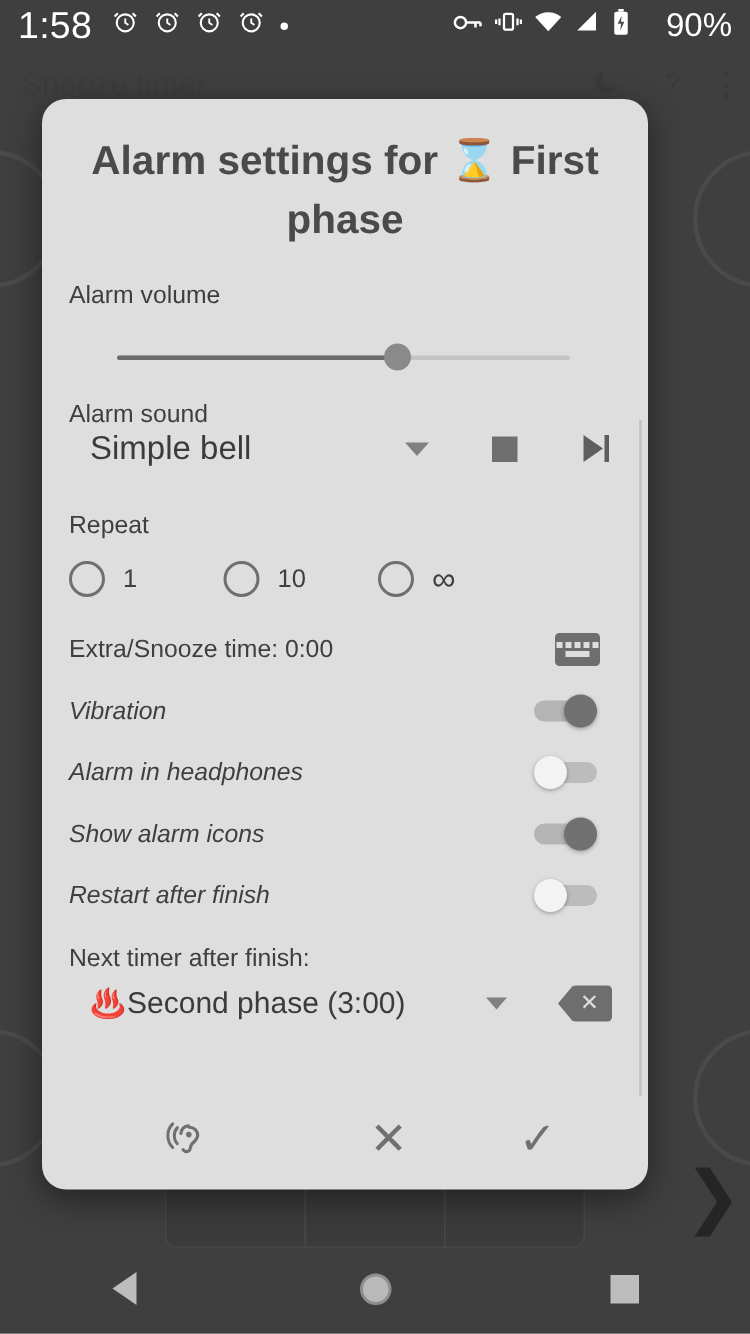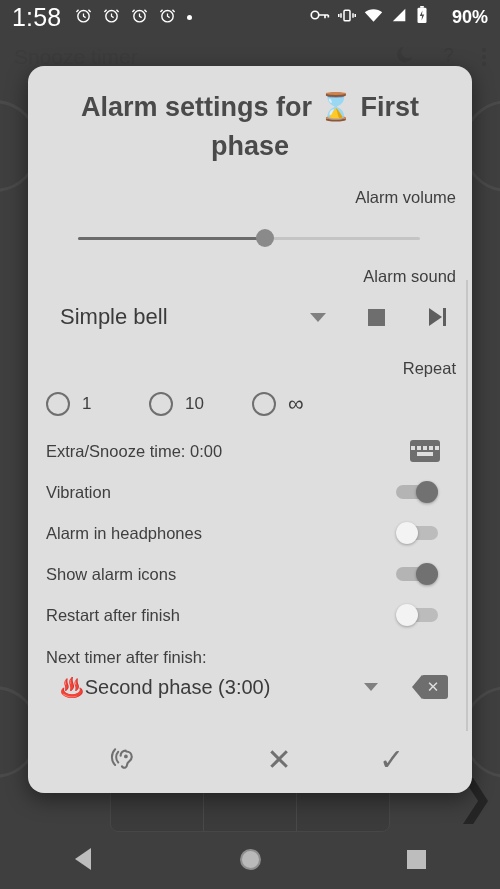--- a/index.html
+++ b/index.html
@@ -18,21 +18,21 @@
     position: absolute; top: 0; left: 0; right: 0; height: 34px;
     display: flex; align-items: center;
     padding: 0 12px;
     color: #fff;
     z-index: 30;
   }
   .sb-time { font-size: 25px; font-weight: 500; letter-spacing: .2px; margin-right: 14px; }
   .sb-left { display: flex; align-items: center; gap: 11px; }
   .sb-spacer { flex: 1; }
   .sb-right { display: flex; align-items: center; gap: 8px; }
-  .sb-pct { font-size: 18px; font-weight: 700; margin-left: 16px; }
+  .sb-pct { font-size: 22px; font-weight: 400; margin-left: 16px; }
   .sb-dot { width: 5px; height: 5px; border-radius: 50%; background: #fff; display:inline-block; }
 
   .appbar {
     position: absolute; top: 34px; left: 0; right: 0; height: 46px;
     display: flex; align-items: center; padding: 0 14px;
     color: #3a3a3a;
   }
   .appbar-title { font-size: 21px; font-weight: 500; color: #3c3c3c; }
   .appbar-sp { flex: 1; }
   .appbar-icons { display: flex; align-items: center; gap: 22px; }
@@ -52,21 +52,21 @@
   .bg-seg-row div:last-child { border-right: none; }
   .bg-chev {
     position: absolute; right: 4px; top: 770px;
     width: 40px; height: 54px;
     color: #2e2e2e; font-size: 46px; line-height: 54px;
     font-family: "Liberation Sans", sans-serif;
   }
 
   
   .dialog {
-    position: absolute; left: 28px; top: 66px; width: 444px; height: 727px;
+    position: absolute; left: 28px; top: 66px; width: 404px; height: 727px;
     background: #dedede; border-radius: 16px;
     box-shadow: 0 6px 22px rgba(0,0,0,.45);
     z-index: 20; overflow: hidden;
     display: flex; flex-direction: column;
   }
   .dlg-title {
     padding: 22px 24px 6px;
     font-size: 27px; font-weight: bold; color: #4a4a4a;
     text-align: center; line-height: 1.45;
   }
@@ -74,39 +74,39 @@
     flex: 1; position: relative;
     padding: 16px 16px 0 14px;
     overflow: hidden;
   }
   .scrolltrack {
     position: absolute; right: 4px; top: 108px; bottom: 0; width: 2px;
     background: #c6c6c6;
   }
 
   .label { font-size: 16.5px; color: #3f3f3f; }
-  .row-label { padding-left: 4px; text-align: right; }
+  .row-label { padding-left: 4px; }
 
   
   .slider-wrap { position: relative; height: 34px; margin-top: 14px; padding: 0 22px; }
   .slider-track {
     position: absolute; left: 36px; right: 36px; top: 16px; height: 3px;
     background: #c4c4c4; border-radius: 2px;
   }
   .slider-fill {
     position: absolute; left: 36px; width: 186px; top: 16px; height: 3px;
     background: #6b6b6b; border-radius: 2px;
   }
   .slider-thumb {
     position: absolute; left: 214px; top: 8px;
     width: 18px; height: 18px; border-radius: 50%; background: #8a8a8a;
   }
 
   .sound-row {
-    display: flex; align-items: center; margin-top: 18px; padding-left: 18px;
+    display: flex; align-items: center; margin-top: 0; padding-left: 18px;
   }
   .sound-name { font-size: 22px; color: #3b3b3b; }
   .sound-sp { flex: 1; }
   .caret {
     width: 0; height: 0; border-left: 8px solid transparent;
     border-right: 8px solid transparent; border-top: 9px solid #808080;
     margin-right: 42px;
   }
   .btn-stop { width: 17px; height: 17px; background: #6e6e6e; margin-right: 44px; }
   .btn-skip { display: flex; align-items: center; margin-right: 10px; }
@@ -134,21 +134,21 @@
     width: 30px; height: 22px; background: #6e6e6e; border-radius: 3px;
     margin-left: auto; margin-right: 16px;
     display: flex; flex-direction: column; align-items: center; justify-content: center; gap: 2px;
   }
   .kb-keys { display: flex; gap: 2px; }
   .kb-keys i { width: 4px; height: 4px; background: #dedede; display: block; }
   .kb-space { width: 16px; height: 4px; background: #dedede; }
 
   
   .toggle-row {
-    display: flex; align-items: center; margin-top: 19px; padding-left: 4px; padding-right: 18px;
+    display: flex; align-items: center; margin-top: 19px; padding-left: 4px; padding-right: 18px; font-style: italic;
   }
   .toggle-row .label { flex: 1; }
   .switch { position: relative; width: 42px; height: 22px; }
   .switch .bar2 {
     position: absolute; top: 4px; left: 0; width: 42px; height: 14px;
     border-radius: 8px; background: #bcbcbc;
   }
   .switch .knob {
     position: absolute; top: 0; width: 22px; height: 22px; border-radius: 50%;
     background: #f3f3f3; box-shadow: 0 1px 3px rgba(0,0,0,.3);

